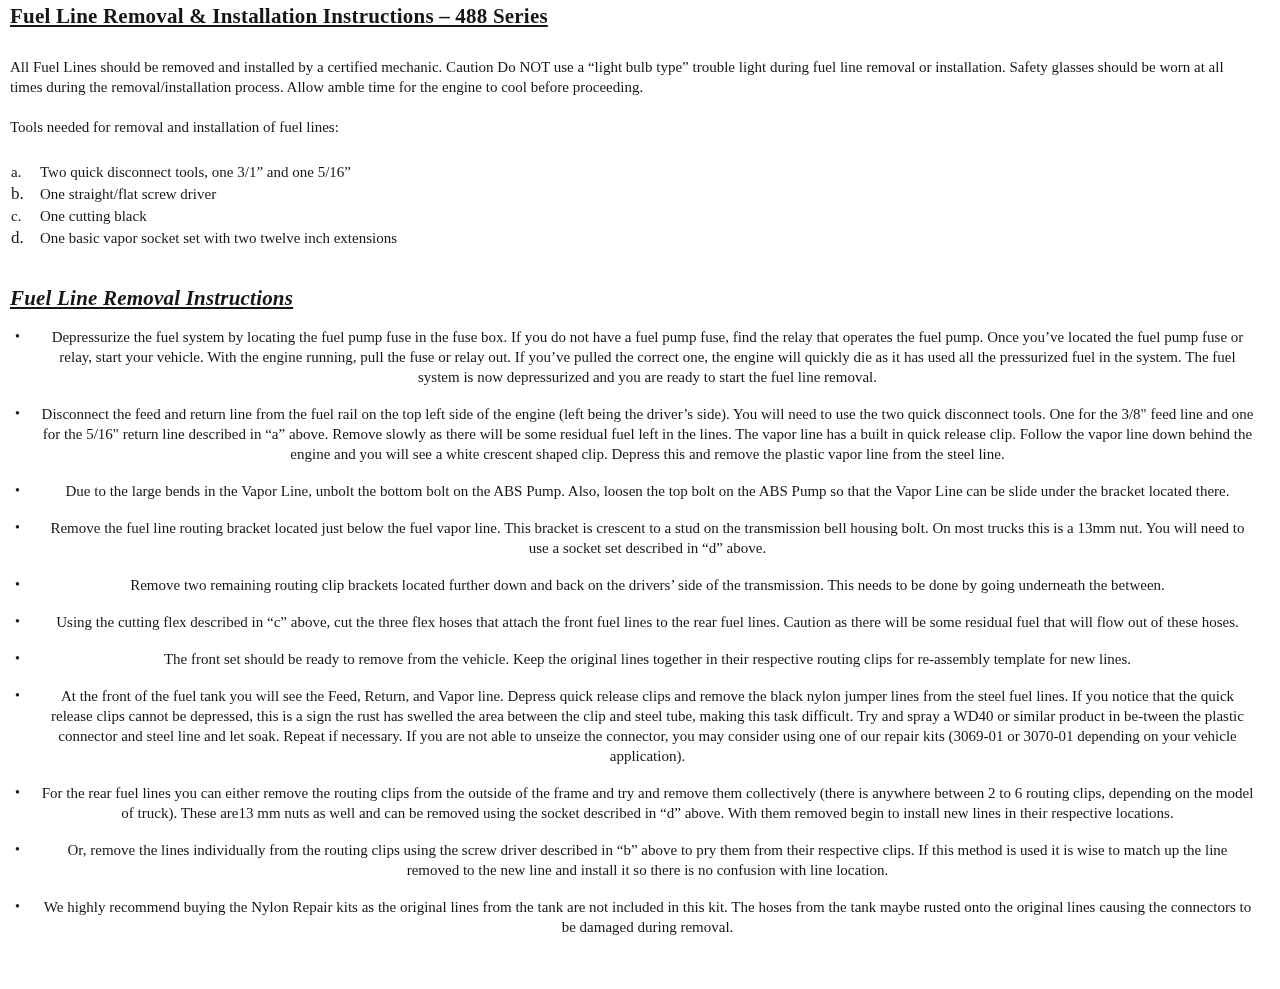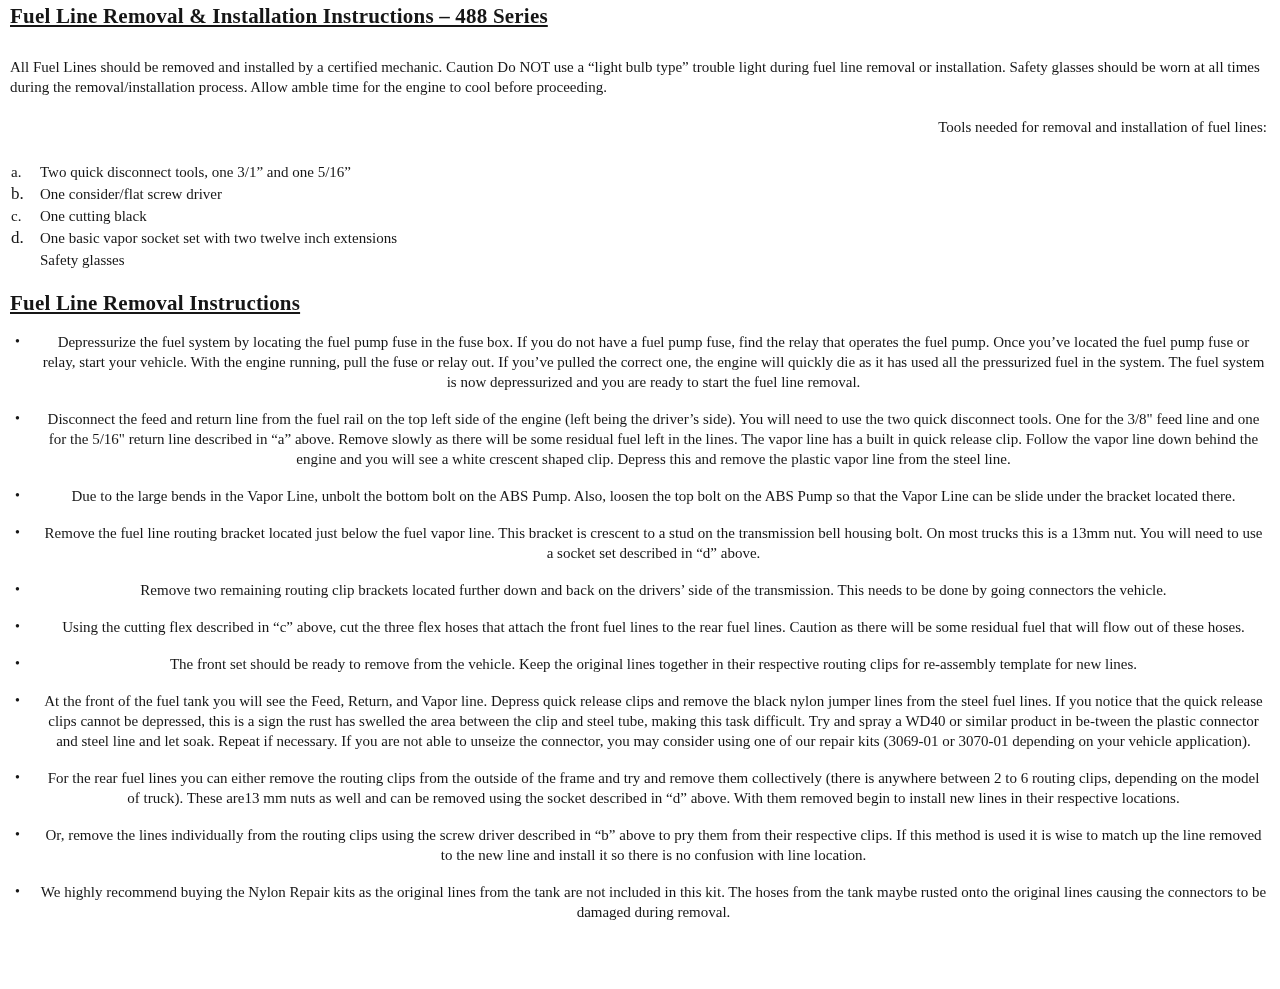--- a/index.html
+++ b/index.html
@@ -9,54 +9,54 @@
     color: #161616;
     font-family: "Liberation Serif", "DejaVu Serif", serif;
     font-size: 15px;
     line-height: 20px;
     overflow: hidden;
   }
   .page {
     box-sizing: border-box;
     width: 1280px;
     height: 925px;
-    padding: 3px 13px 0 10px;
+    padding: 3px 25px 0 10px;
   }
   .doc-heading {
     font-size: 21px;
     line-height: 24px;
     font-weight: bold;
     text-decoration: underline;
     margin: 0;
     letter-spacing: 0.2px;
   }
   .h1 { margin-top: 1px; }
   .intro {
     margin: 29px 0 0 0;
   }
   .tools-heading {
     margin: 20px 0 0 0;
-    text-align: right;
   }
   .tools-list {
     margin: 25px 0 0 0;
   }
   .tool-item {
     display: flex;
     margin: 0 0 2px 0;
   }
   .tool-marker {
     flex: 0 0 30px;
     padding-left: 1px;
     box-sizing: border-box;
   }
   .tool-text { flex: 1; }
   .marker-b, .marker-d { font-size: 17px; line-height: 20px; }
   .section-heading {
-    margin: 21px 0 0 0;
+    margin: 38px 0 0 0;
+    font-style: italic;
   }
   .bullet-list {
     margin: 17px 0 0 0;
     padding: 0;
   }
   .bullet-item {
     display: flex;
     margin: 0 0 17px 0;
   }
   .bullet-marker {
@@ -78,33 +78,29 @@
 
   <p class="tools-heading">Tools needed for removal and installation of fuel lines:</p>
 
   <div class="tools-list">
     <div class="tool-item">
       <span class="tool-marker">a.</span>
       <span class="tool-text">Two quick disconnect tools, one 3/1” and one 5/16”</span>
     </div>
     <div class="tool-item">
       <span class="tool-marker marker-b">b.</span>
-      <span class="tool-text">One consider/flat screw driver</span>
+      <span class="tool-text">One straight/flat screw driver</span>
     </div>
     <div class="tool-item">
       <span class="tool-marker">c.</span>
       <span class="tool-text">One cutting black</span>
     </div>
     <div class="tool-item">
       <span class="tool-marker marker-d">d.</span>
       <span class="tool-text">One basic vapor socket set with two twelve inch extensions</span>
-    </div>
-    <div class="tool-item">
-      <span class="tool-marker"></span>
-      <span class="tool-text">Safety glasses</span>
     </div>
   </div>
 
   <h2 class="doc-heading section-heading">Fuel Line Removal Instructions</h2>
 
   <div class="bullet-list">
 
     <div class="bullet-item">
       <span class="bullet-marker">•</span>
       <span class="bullet-text">Depressurize the fuel system by locating the fuel pump fuse in the fuse box. If you do not have a fuel pump fuse, find the relay that operates the fuel pump. Once you’ve located the fuel pump fuse or relay, start your vehicle. With the engine running, pull the fuse or relay out. If you’ve pulled the correct one, the engine will quickly die as it has used all the pressurized fuel in the system. The fuel system is now depressurized and you are ready to start the fuel line removal.</span>
@@ -120,21 +116,21 @@
       <span class="bullet-text">Due to the large bends in the Vapor Line, unbolt the bottom bolt on the ABS Pump. Also, loosen the top bolt on the ABS Pump so that the Vapor Line can be slide under the bracket located there.</span>
     </div>
 
     <div class="bullet-item">
       <span class="bullet-marker">•</span>
       <span class="bullet-text">Remove the fuel line routing bracket located just below the fuel vapor line. This bracket is crescent to a stud on the transmission bell housing bolt. On most trucks this is a 13mm nut. You will need to use a socket set described in “d” above.</span>
     </div>
 
     <div class="bullet-item">
       <span class="bullet-marker">•</span>
-      <span class="bullet-text">Remove two remaining routing clip brackets located further down and back on the drivers’ side of the transmission. This needs to be done by going connectors the vehicle.</span>
+      <span class="bullet-text">Remove two remaining routing clip brackets located further down and back on the drivers’ side of the transmission. This needs to be done by going underneath the between.</span>
     </div>
 
     <div class="bullet-item">
       <span class="bullet-marker">•</span>
       <span class="bullet-text">Using the cutting flex described in “c” above, cut the three flex hoses that attach the front fuel lines to the rear fuel lines. Caution as there will be some residual fuel that will flow out of these hoses.</span>
     </div>
 
     <div class="bullet-item">
       <span class="bullet-marker">•</span>
       <span class="bullet-text">The front set should be ready to remove from the vehicle. Keep the original lines together in their respective routing clips for re-assembly template for new lines.</span>

